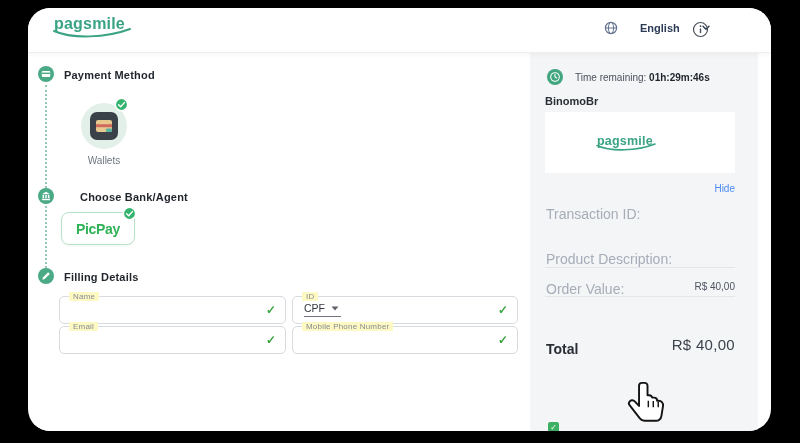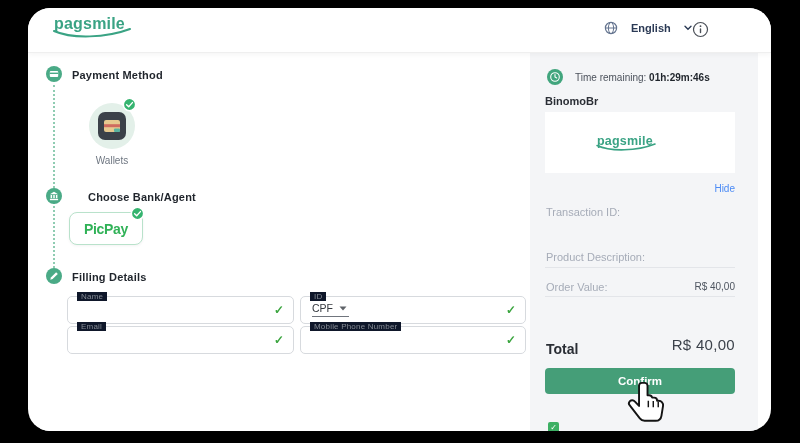--- a/index.html
+++ b/index.html
@@ -8,26 +8,26 @@
   .card{position:absolute;left:28px;top:8px;width:743px;height:423px;background:#fff;
         border-radius:22px;overflow:hidden;}
 
   
   .header{position:absolute;left:0;top:0;width:100%;height:44px;background:#fff;
           border-bottom:1px solid #efefef;box-shadow:0 2px 5px rgba(0,0,0,.04);z-index:6;}
   .logo{position:absolute;left:26px;top:7px;width:86px;}
   .logo .txt{color:#3aa384;font-size:16px;font-weight:600;letter-spacing:.2px;display:block;}
   .logo svg{display:block;margin-top:-5px;margin-left:-2px;}
   .mini-logo .txt{font-size:12.5px;}
-  .lang{position:absolute;left:576px;top:13px;display:flex;align-items:center;gap:13px;
+  .lang{position:absolute;left:576px;top:13px;display:flex;align-items:center;gap:22px;
         color:#2b3a55;font-size:11px;font-weight:600;cursor:pointer;}
   .info-btn{position:absolute;left:664px;top:13px;width:17px;height:17px;cursor:pointer;}
 
   
-  .main{position:absolute;left:12px;top:44px;width:502px;height:379px;background:#fff;}
+  .main{position:absolute;left:4px;top:44px;width:502px;height:379px;background:#fff;}
   .dotline{position:absolute;left:13px;top:33px;width:0;height:183px;border-left:2px dotted #8fccb2;}
   .step-circle{position:absolute;width:16px;height:16px;border-radius:50%;background:#4aaa86;
                display:flex;align-items:center;justify-content:center;}
   .sc1{left:6px;top:14px;} .sc2{left:6px;top:136px;} .sc3{left:6px;top:216px;}
   .step-title{position:absolute;font-size:11px;font-weight:700;color:#1f242b;letter-spacing:.2px;}
   .st1{left:32px;top:17px;} .st2{left:32px;top:139px;margin-left:16px;} .st3{left:32px;top:219px;}
 
   .wallet-tile{position:absolute;left:49px;top:51px;width:46px;height:46px;border-radius:50%;
                background:#e3f0e9;display:flex;align-items:center;justify-content:center;cursor:pointer;}
   .badge{position:absolute;z-index:3;}
@@ -38,39 +38,39 @@
               border:1px solid #b9e2cb;border-radius:8px;display:flex;align-items:center;
               justify-content:center;cursor:pointer;box-shadow:0 1px 3px rgba(0,0,0,.05);}
   .picpay-txt{color:#30b257;font-size:14px;font-weight:700;letter-spacing:-.3px;}
 
   
   .field{position:absolute;height:26px;border:1px solid #d7dade;border-radius:5px;background:#fff;}
   .f-name{left:27px;top:244px;width:225px;}
   .f-id{left:260px;top:244px;width:224px;}
   .f-email{left:27px;top:274px;width:225px;}
   .f-phone{left:260px;top:274px;width:224px;}
-  .field .flabel{position:absolute;left:9px;top:-5px;background:#0f172a;padding:0 4px;
+  .field .flabel{position:absolute;left:9px;top:-5px;background:#fef9c3;padding:0 4px;
                  font-size:8px;color:#858b94;letter-spacing:.2px;}
   .field .fcheck{position:absolute;right:9px;top:6px;color:#3ba53f;font-size:12px;font-weight:700;}
   .field input{position:absolute;left:10px;top:4px;width:70%;border:0;outline:0;font-size:10px;
                font-family:"Liberation Sans",sans-serif;background:transparent;}
   .cpf{position:absolute;left:11px;top:5px;display:flex;align-items:center;gap:6px;
        border-bottom:1px solid #70757d;padding:0 2px 2px 0;cursor:pointer;}
   .cpf span{font-size:10.5px;color:#34383e;}
 
   
   .sidebar{position:absolute;left:502px;top:44px;width:228px;height:379px;background:#f4f5f7;}
   .clock{position:absolute;left:17px;top:17px;}
   .time-row{position:absolute;left:45px;top:20px;font-size:10px;color:#4c525c;}
   .time-row b{color:#1f242b;font-weight:700;}
   .merchant{position:absolute;left:15px;top:43px;font-size:11px;font-weight:700;color:#2a2e35;}
   .receipt-box{position:absolute;left:15px;top:60px;width:190px;height:61px;background:#fff;
                display:flex;align-items:center;justify-content:center;}
   .hide-link{position:absolute;right:23px;top:131px;font-size:10px;color:#4c8bf5;cursor:pointer;}
-  .sb-label{position:absolute;left:16px;font-size:11px;color:#a6acb8;}
+  .sb-label{position:absolute;left:16px;font-size:14px;color:#a6acb8;}
   .l-txid{top:154px;} .l-desc{top:199px;} .l-order{top:229px;}
   .sb-val{position:absolute;right:23px;font-size:10px;color:#4e5560;}
   .v-order{top:229px;}
   .divider{position:absolute;left:15px;width:190px;border-top:1px solid #e3e5e9;}
   .d1{top:215px;} .d2{top:244px;}
   .total-label{position:absolute;left:16px;top:289px;font-size:14px;font-weight:700;color:#2a2e35;}
   .total-value{position:absolute;right:23px;top:284px;font-size:15px;color:#3c424b;letter-spacing:.3px;}
   .confirm-btn{position:absolute;left:15px;top:316px;width:190px;height:26px;background:#459e78;
                border:0;border-radius:4px;color:#fff;font-size:11.5px;font-weight:700;
                font-family:"Liberation Sans",sans-serif;cursor:pointer;}
@@ -230,21 +230,20 @@
       <span class="sb-label l-desc">Product Description:</span>
       <div class="divider d1"></div>
 
       <span class="sb-label l-order">Order Value:</span>
       <span class="sb-val v-order">R$ 40,00</span>
       <div class="divider d2"></div>
 
       <span class="total-label">Total</span>
       <span class="total-value">R$ 40,00</span>
 
-      <button class="confirm-btn">Confirm</button>
 
       <div class="terms-row">
         <span class="terms-check">✓</span>
       </div>
     </div>
 
     <span class="cursor">
       <svg width="46" height="48" viewBox="0 0 28 30">
         <path d="M10.2 1.8 c-1 0 -1.8 .8 -1.8 1.8 v12.6 l-2.7 -2.9 c-.8 -.9 -2.2 -.9 -3 -.1 -.7 .7 -.8 1.9 -.1 2.7 l6.3 8.1 c.7 .9 1.8 1.5 3 1.5 h6.9 c1.8 0 3.3 -1.3 3.6 -3.1 l1 -6.2 c.3 -1.7 -1 -3.2 -2.7 -3.2 h-1 v-.1 c0 -1 -.8 -1.9 -1.9 -1.9 h-1.2 c-.2 -.9 -1 -1.5 -1.9 -1.5 h-1 V3.6 c0 -1 -.8 -1.8 -1.8 -1.8 z" fill="#fff" stroke="#141414" stroke-width="1.2" stroke-linejoin="round"></path>
         <line x1="14.2" y1="13" x2="14.2" y2="17" stroke="#141414" stroke-width="0.9"></line>

